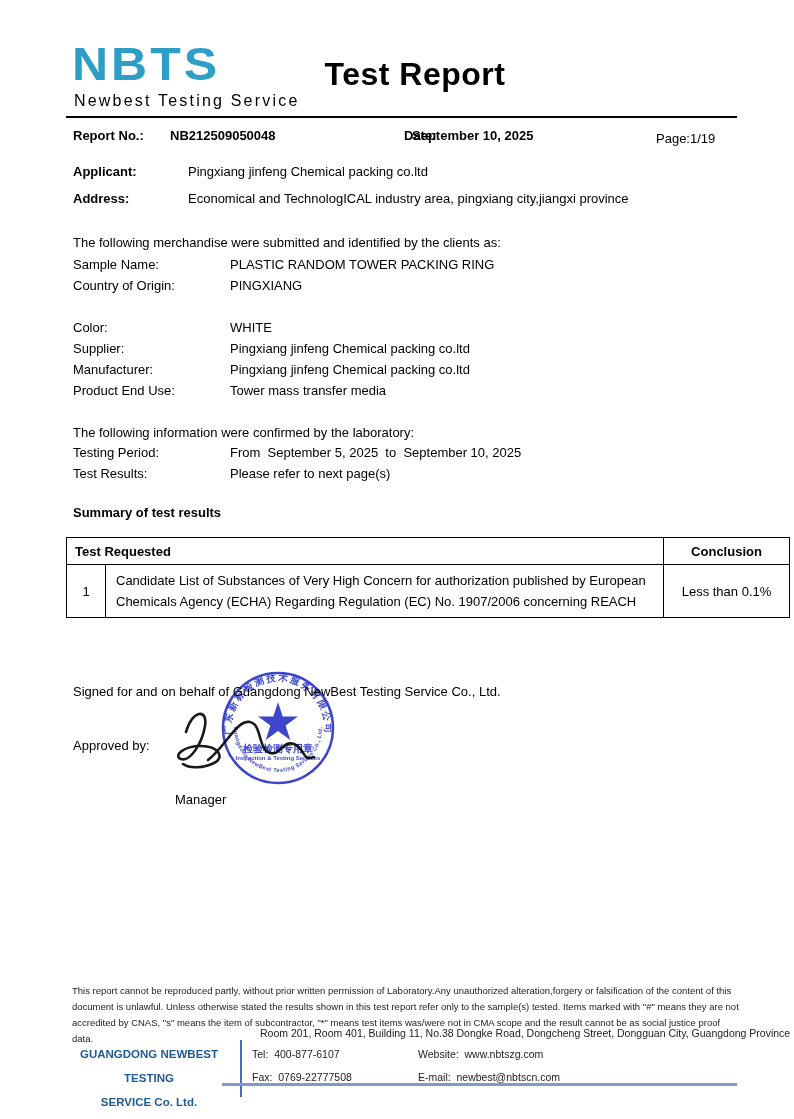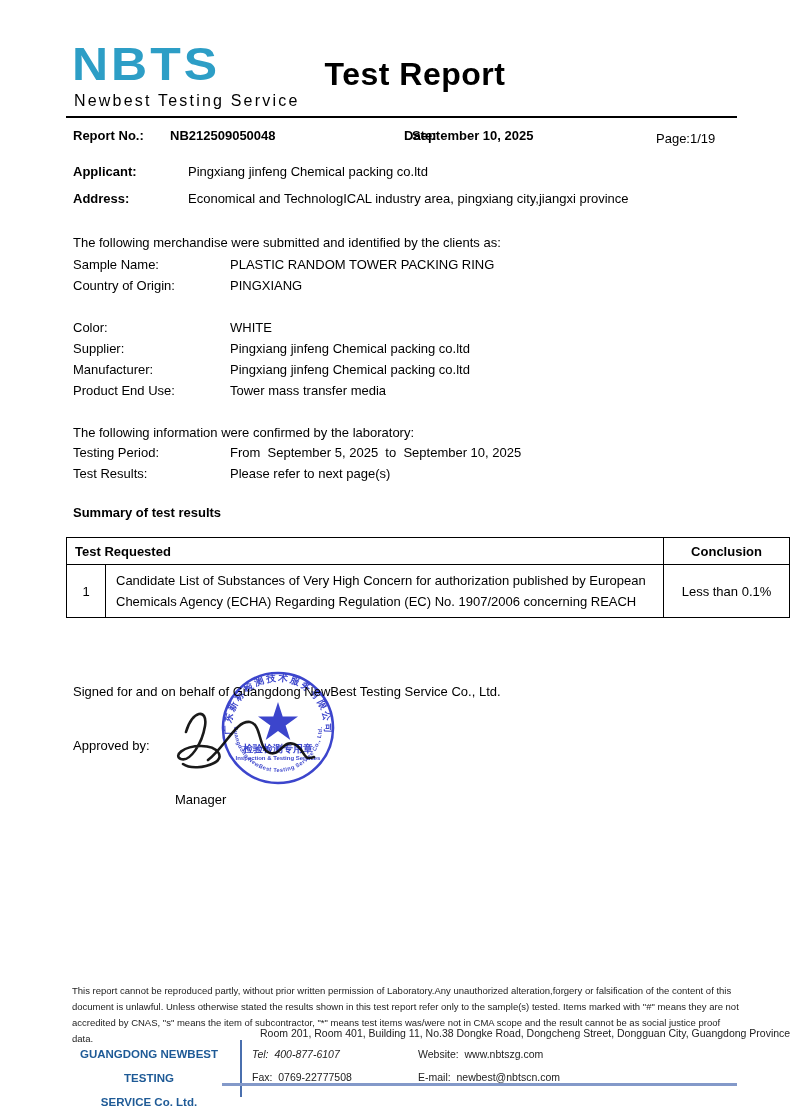--- a/index.html
+++ b/index.html
@@ -40,21 +40,21 @@
   
   .signed-line{left:73px;top:684px;}
   .approved-by{left:73px;top:738px;}
   .manager{left:175px;top:792px;}
   .stamp{left:219px;top:666px;opacity:.92;mix-blend-mode:multiply;}
   .signature{left:168px;top:702px;mix-blend-mode:multiply;}
   
   .disclaimer{left:72px;top:983px;width:668px;font-size:9.5px;line-height:16px;color:#1c1c1c;}
   .footer-company{left:58px;top:1042px;width:182px;text-align:center;font-size:11.5px;font-weight:bold;color:#1e5a96;line-height:24px;}
   .footer-address{left:260px;top:1027px;font-size:10.5px;color:#222;}
-  .footer-tel{left:252px;top:1048px;font-size:10.5px;color:#222;font-style:italic;}
+  .footer-tel{left:252px;top:1048px;font-size:10.5px;color:#222;}
   .footer-fax{left:252px;top:1071px;font-size:10.5px;color:#222;}
   .footer-web{left:418px;top:1048px;font-size:10.5px;color:#222;}
   .footer-mail{left:418px;top:1071px;font-size:10.5px;color:#222;}
   .footer-vline{left:240px;top:1040px;width:2px;height:57px;background:#4a6fae;}
   .footer-hline{left:222px;top:1083px;width:515px;height:3px;background:#8399c9;}
 </style>
 </head>
 <body>
 
 <div class="page">

